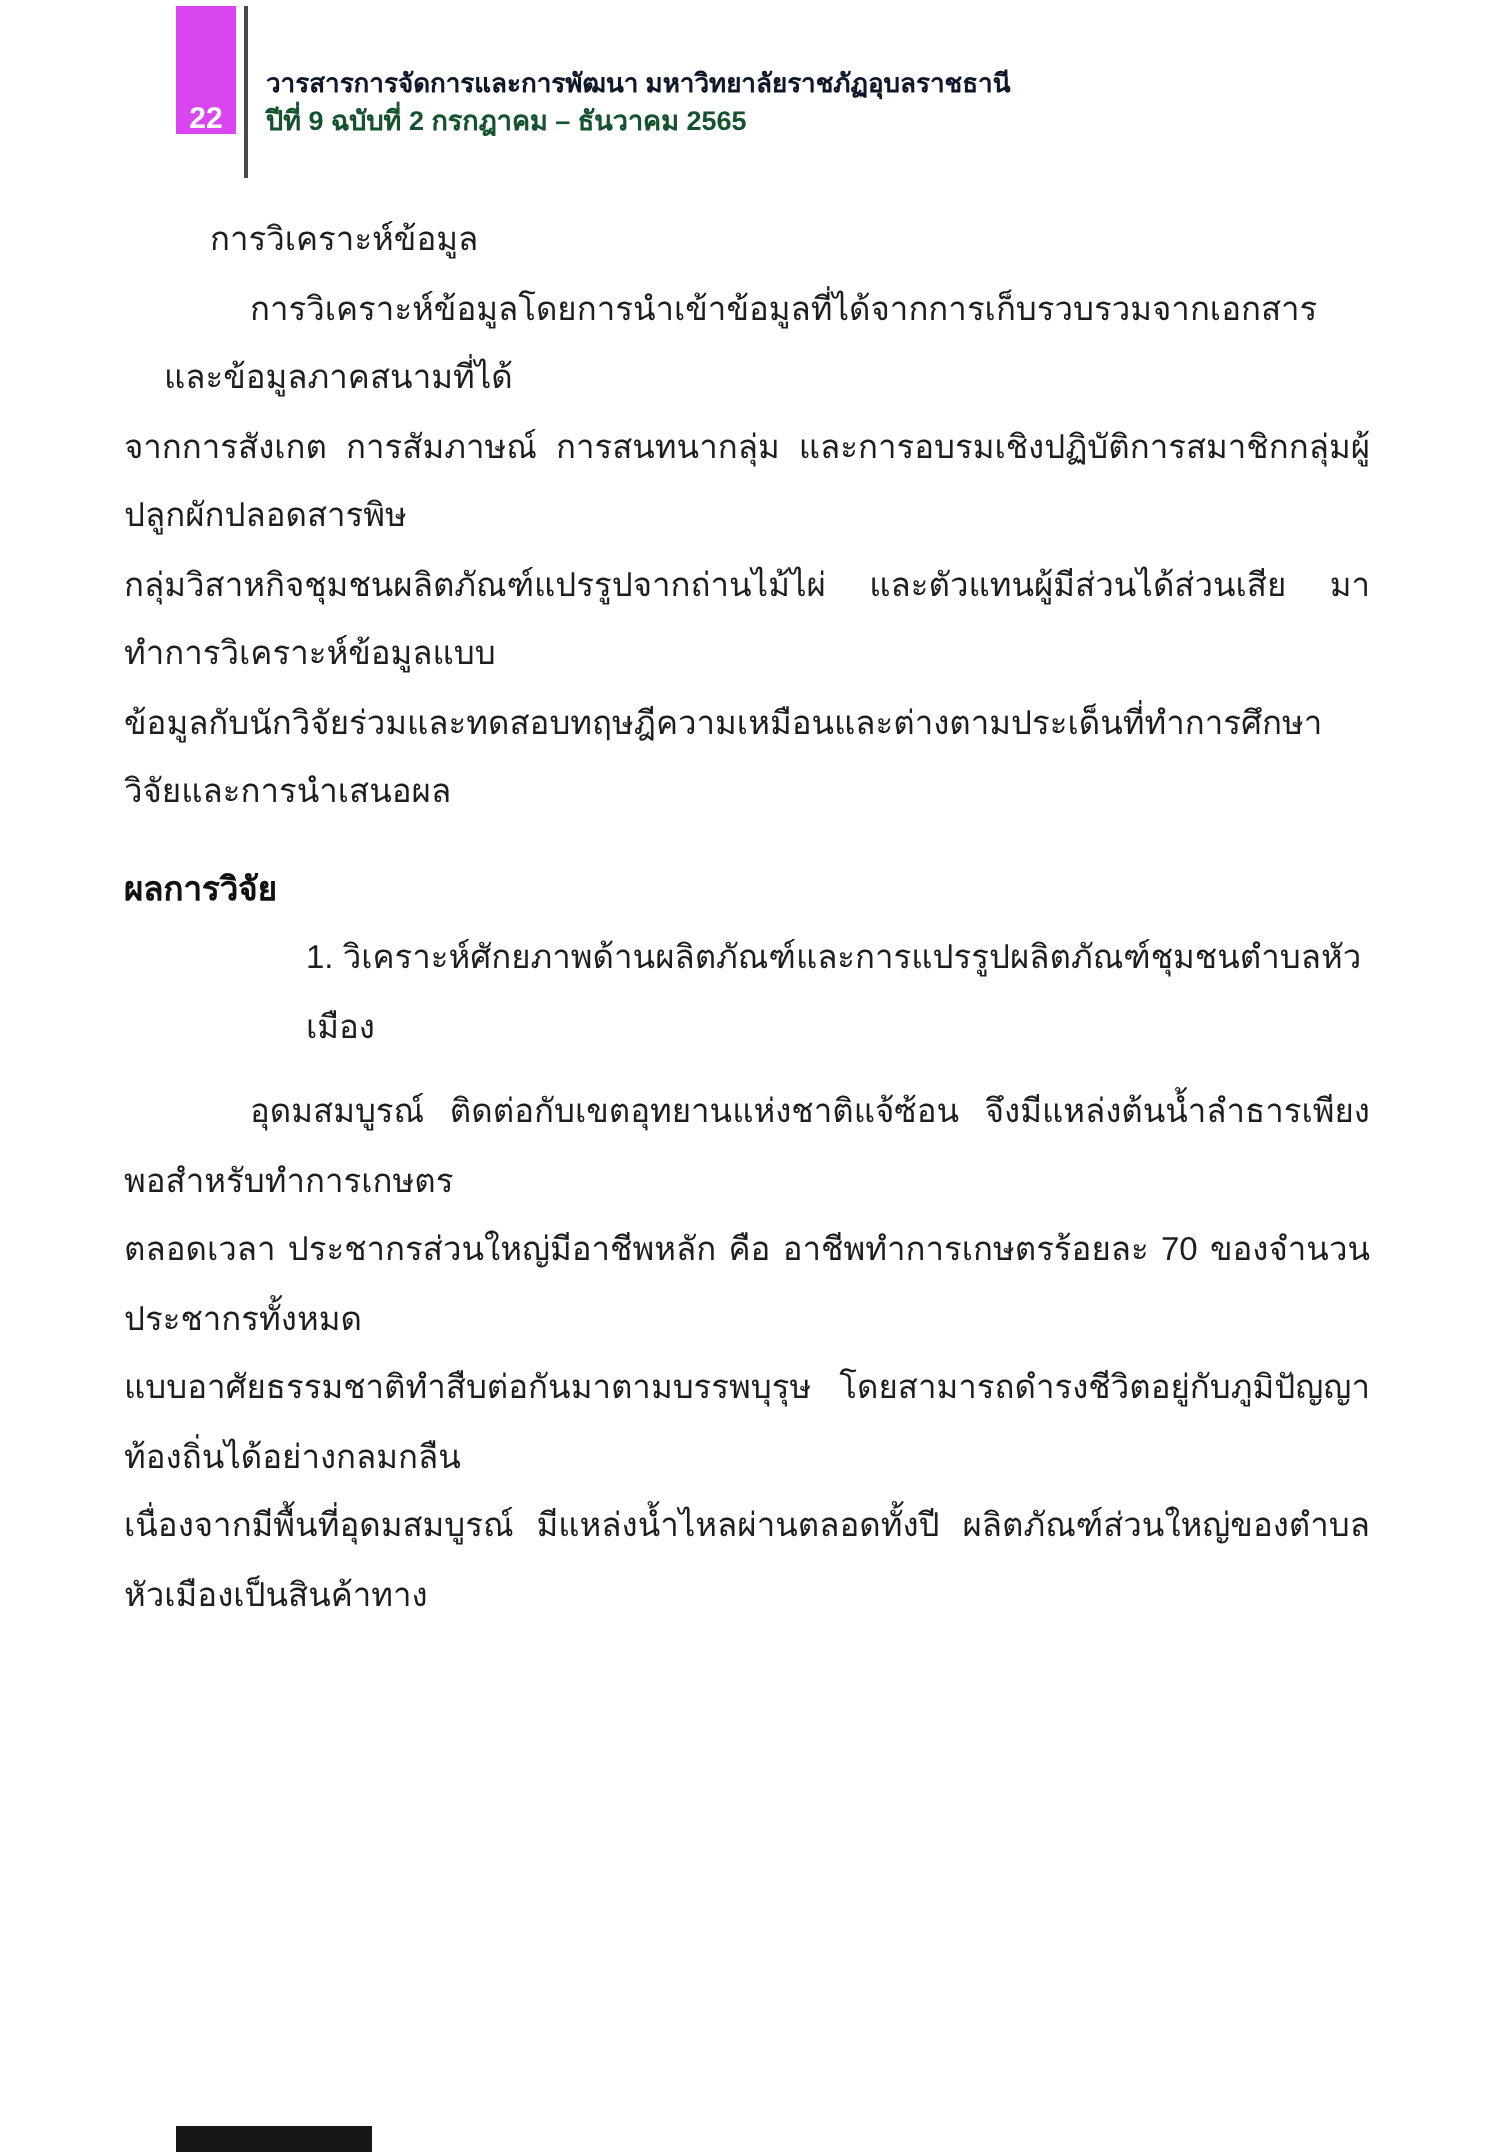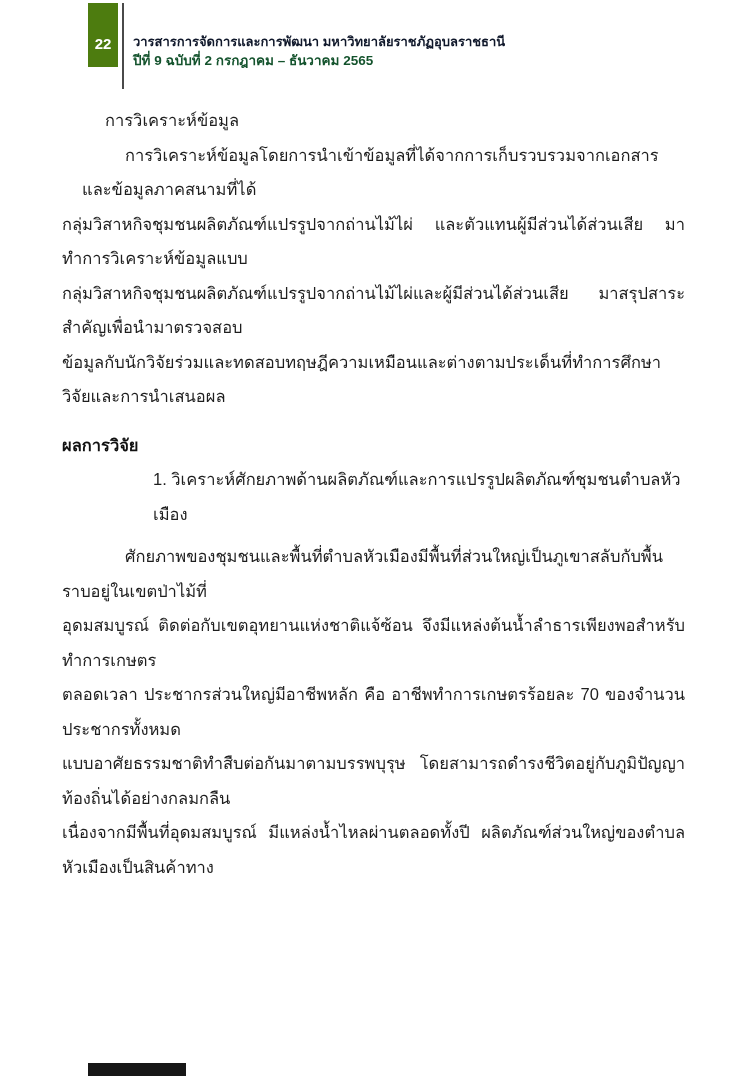--- a/index.html
+++ b/index.html
@@ -10,26 +10,26 @@
     background: #ffffff;
     overflow: hidden;
     font-family: "Liberation Sans", sans-serif;
     color: #1e1e1e;
   }
   
   .page-badge {
     position: absolute;
     left: 88px; top: 3px;
     width: 30px; height: 64px;
-    background: #4d7c0f;
+    background: #d946ef;
     display: flex;
     align-items: flex-end;
     justify-content: center;
     box-sizing: border-box;
-    padding-bottom: 16px;
+    padding-bottom: 0;
   }
   .page-badge span {
     color: #ffffff;
     font-size: 15px;
     font-weight: bold;
     line-height: 1;
   }
   .header-rule {
     position: absolute;
     left: 122px; top: 3px;
@@ -108,28 +108,27 @@
   <div class="header-rule"></div>
   <div class="header-text">
     <div class="journal-title">วารสารการจัดการและการพัฒนา มหาวิทยาลัยราชภัฏอุบลราชธานี</div>
     <div class="issue-info">ปีที่ 9 ฉบับที่ 2 กรกฎาคม – ธันวาคม 2565</div>
   </div>
 
   <div class="body-text">
     <div class="section-label">การวิเคราะห์ข้อมูล</div>
     <div class="para para-indent-1">
         <div class="line">การวิเคราะห์ข้อมูลโดยการนำเข้าข้อมูลที่ได้จากการเก็บรวบรวมจากเอกสาร และข้อมูลภาคสนามที่ได้</div>
+        <div class="line">จากการสังเกต การสัมภาษณ์ การสนทนากลุ่ม และการอบรมเชิงปฏิบัติการสมาชิกกลุ่มผู้ปลูกผักปลอดสารพิษ</div>
         <div class="line">กลุ่มวิสาหกิจชุมชนผลิตภัณฑ์แปรรูปจากถ่านไม้ไผ่ และตัวแทนผู้มีส่วนได้ส่วนเสีย มาทำการวิเคราะห์ข้อมูลแบบ</div>
-        <div class="line">กลุ่มวิสาหกิจชุมชนผลิตภัณฑ์แปรรูปจากถ่านไม้ไผ่และผู้มีส่วนได้ส่วนเสีย มาสรุปสาระสำคัญเพื่อนำมาตรวจสอบ</div>
         <div class="line">ข้อมูลกับนักวิจัยร่วมและทดสอบทฤษฎีความเหมือนและต่างตามประเด็นที่ทำการศึกษาวิจัยและการนำเสนอผล</div>
       </div>
     <div class="results-heading">ผลการวิจัย</div>
     <div class="numbered-item">1. วิเคราะห์ศักยภาพด้านผลิตภัณฑ์และการแปรรูปผลิตภัณฑ์ชุมชนตำบลหัวเมือง</div>
     <div class="para para-2 para-indent-2">
-        <div class="line">ศักยภาพของชุมชนและพื้นที่ตำบลหัวเมืองมีพื้นที่ส่วนใหญ่เป็นภูเขาสลับกับพื้นราบอยู่ในเขตป่าไม้ที่</div>
         <div class="line">อุดมสมบูรณ์ ติดต่อกับเขตอุทยานแห่งชาติแจ้ซ้อน จึงมีแหล่งต้นน้ำลำธารเพียงพอสำหรับทำการเกษตร</div>
         <div class="line">ตลอดเวลา ประชากรส่วนใหญ่มีอาชีพหลัก คือ อาชีพทำการเกษตรร้อยละ 70 ของจำนวนประชากรทั้งหมด</div>
         <div class="line">แบบอาศัยธรรมชาติทำสืบต่อกันมาตามบรรพบุรุษ โดยสามารถดำรงชีวิตอยู่กับภูมิปัญญาท้องถิ่นได้อย่างกลมกลืน</div>
         <div class="line">เนื่องจากมีพื้นที่อุดมสมบูรณ์ มีแหล่งน้ำไหลผ่านตลอดทั้งปี ผลิตภัณฑ์ส่วนใหญ่ของตำบลหัวเมืองเป็นสินค้าทาง</div>
       </div>
   </div>
 
   <div class="footer-mark"></div>
 
 </div>

